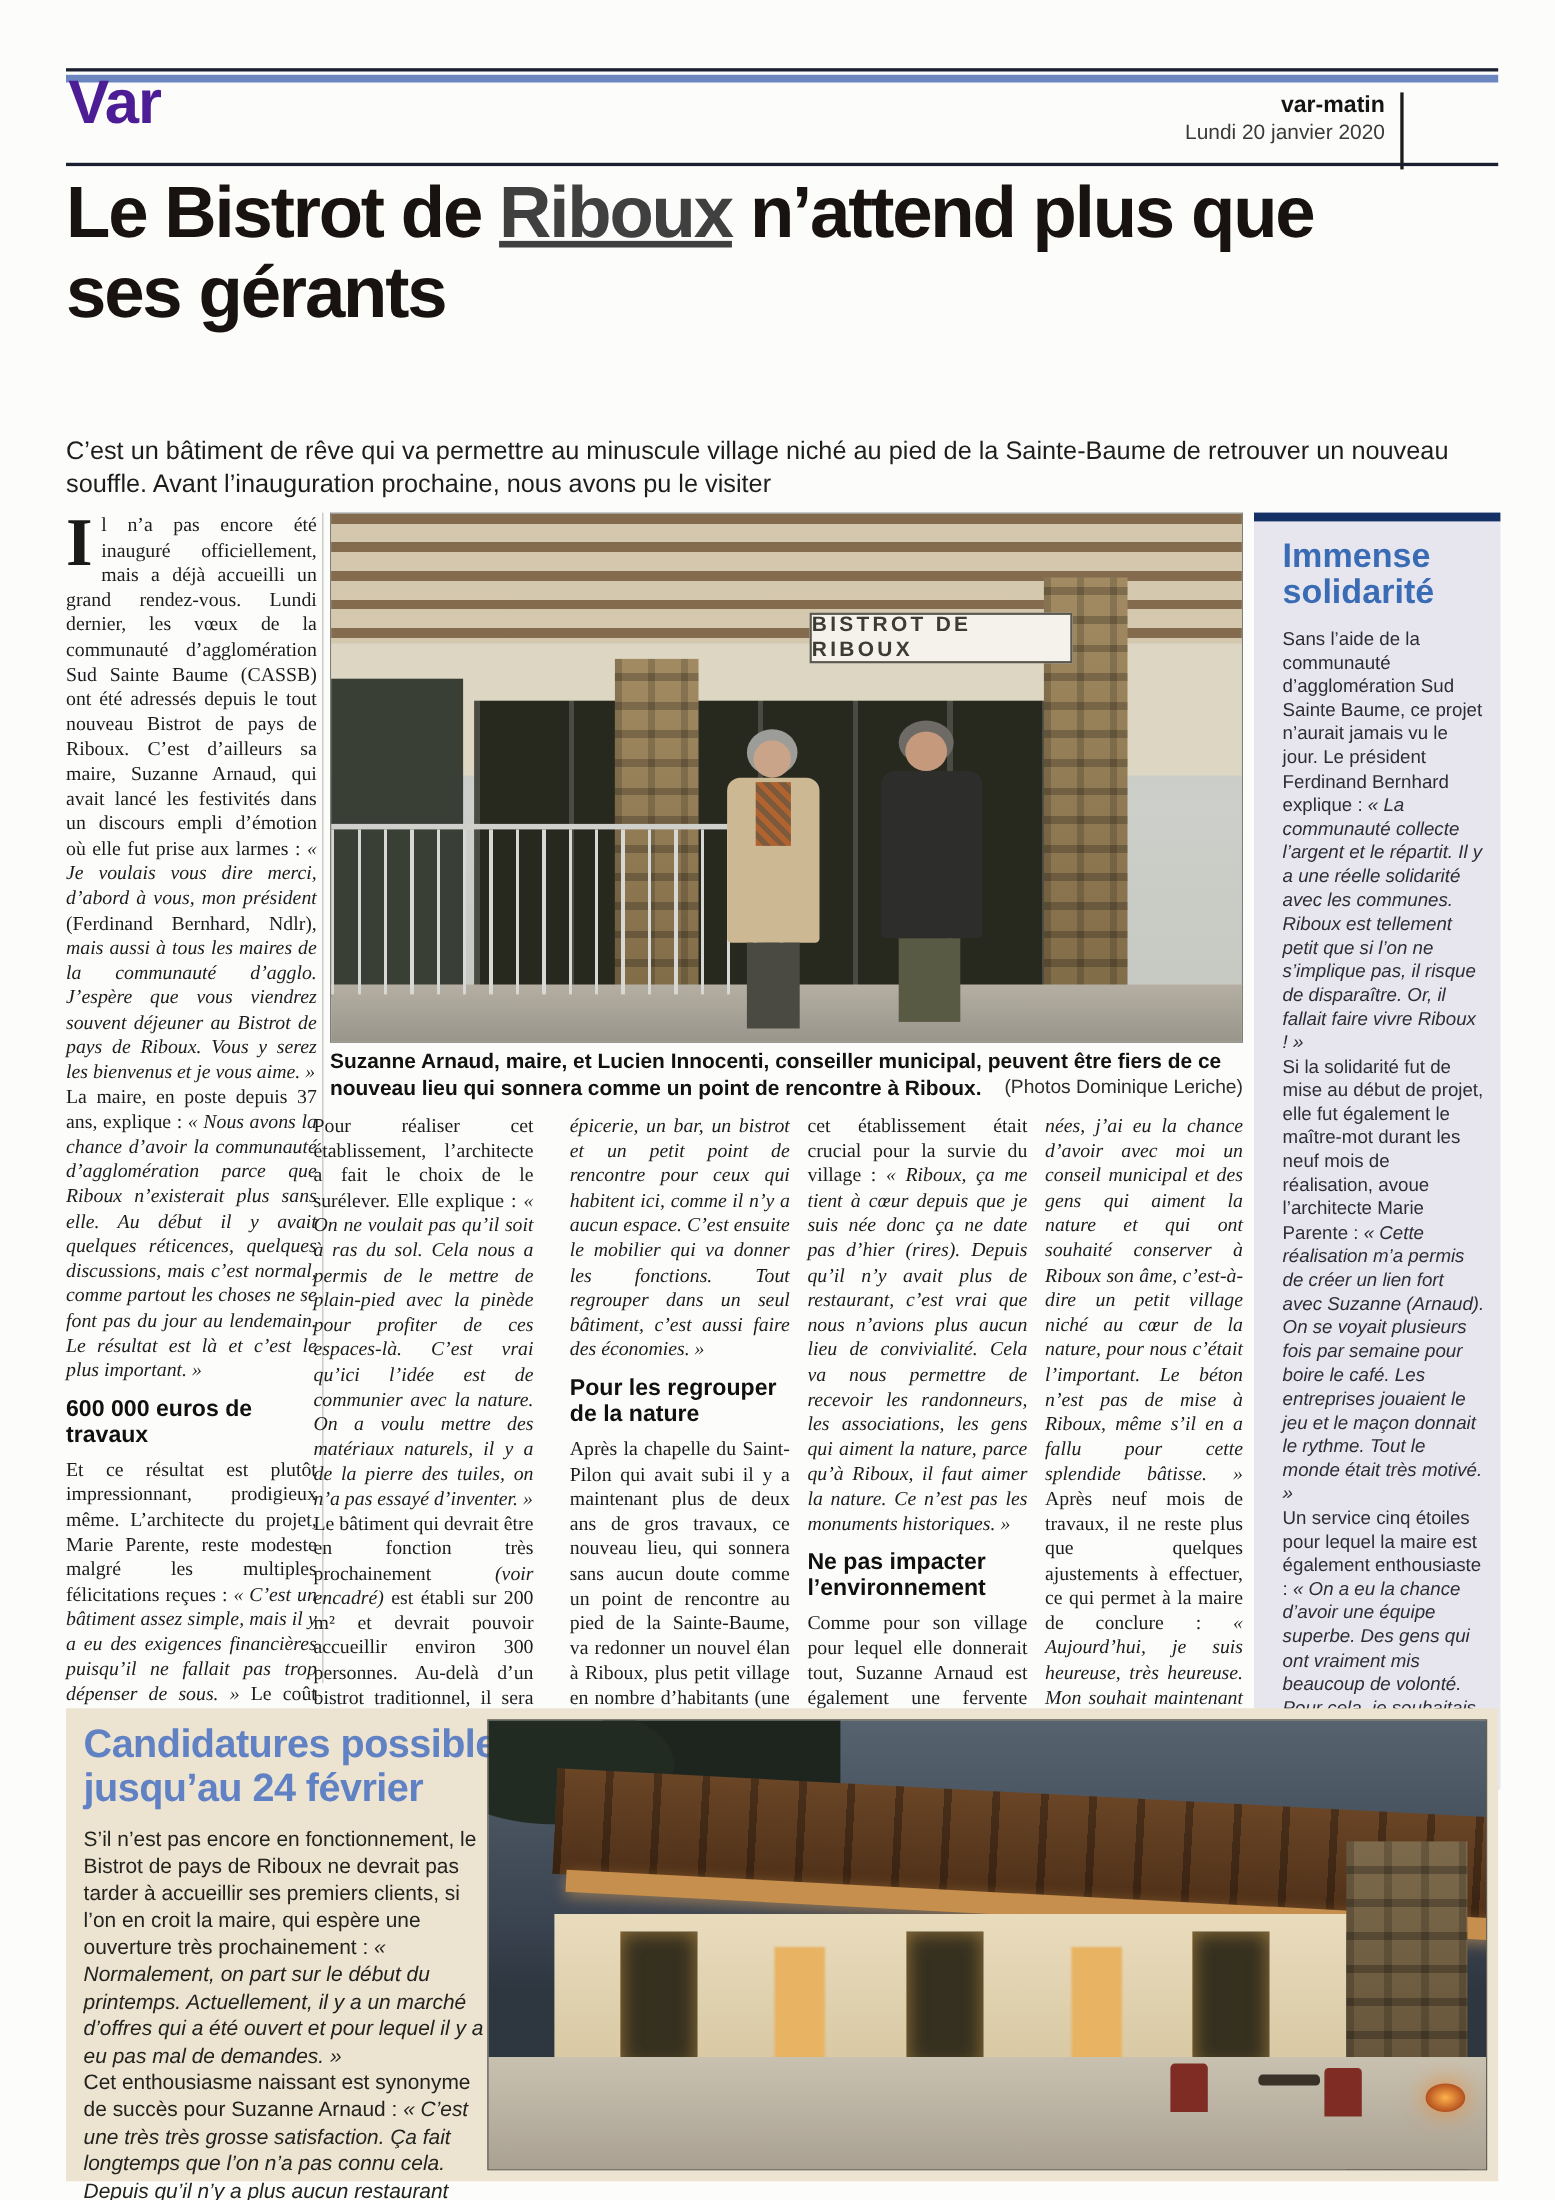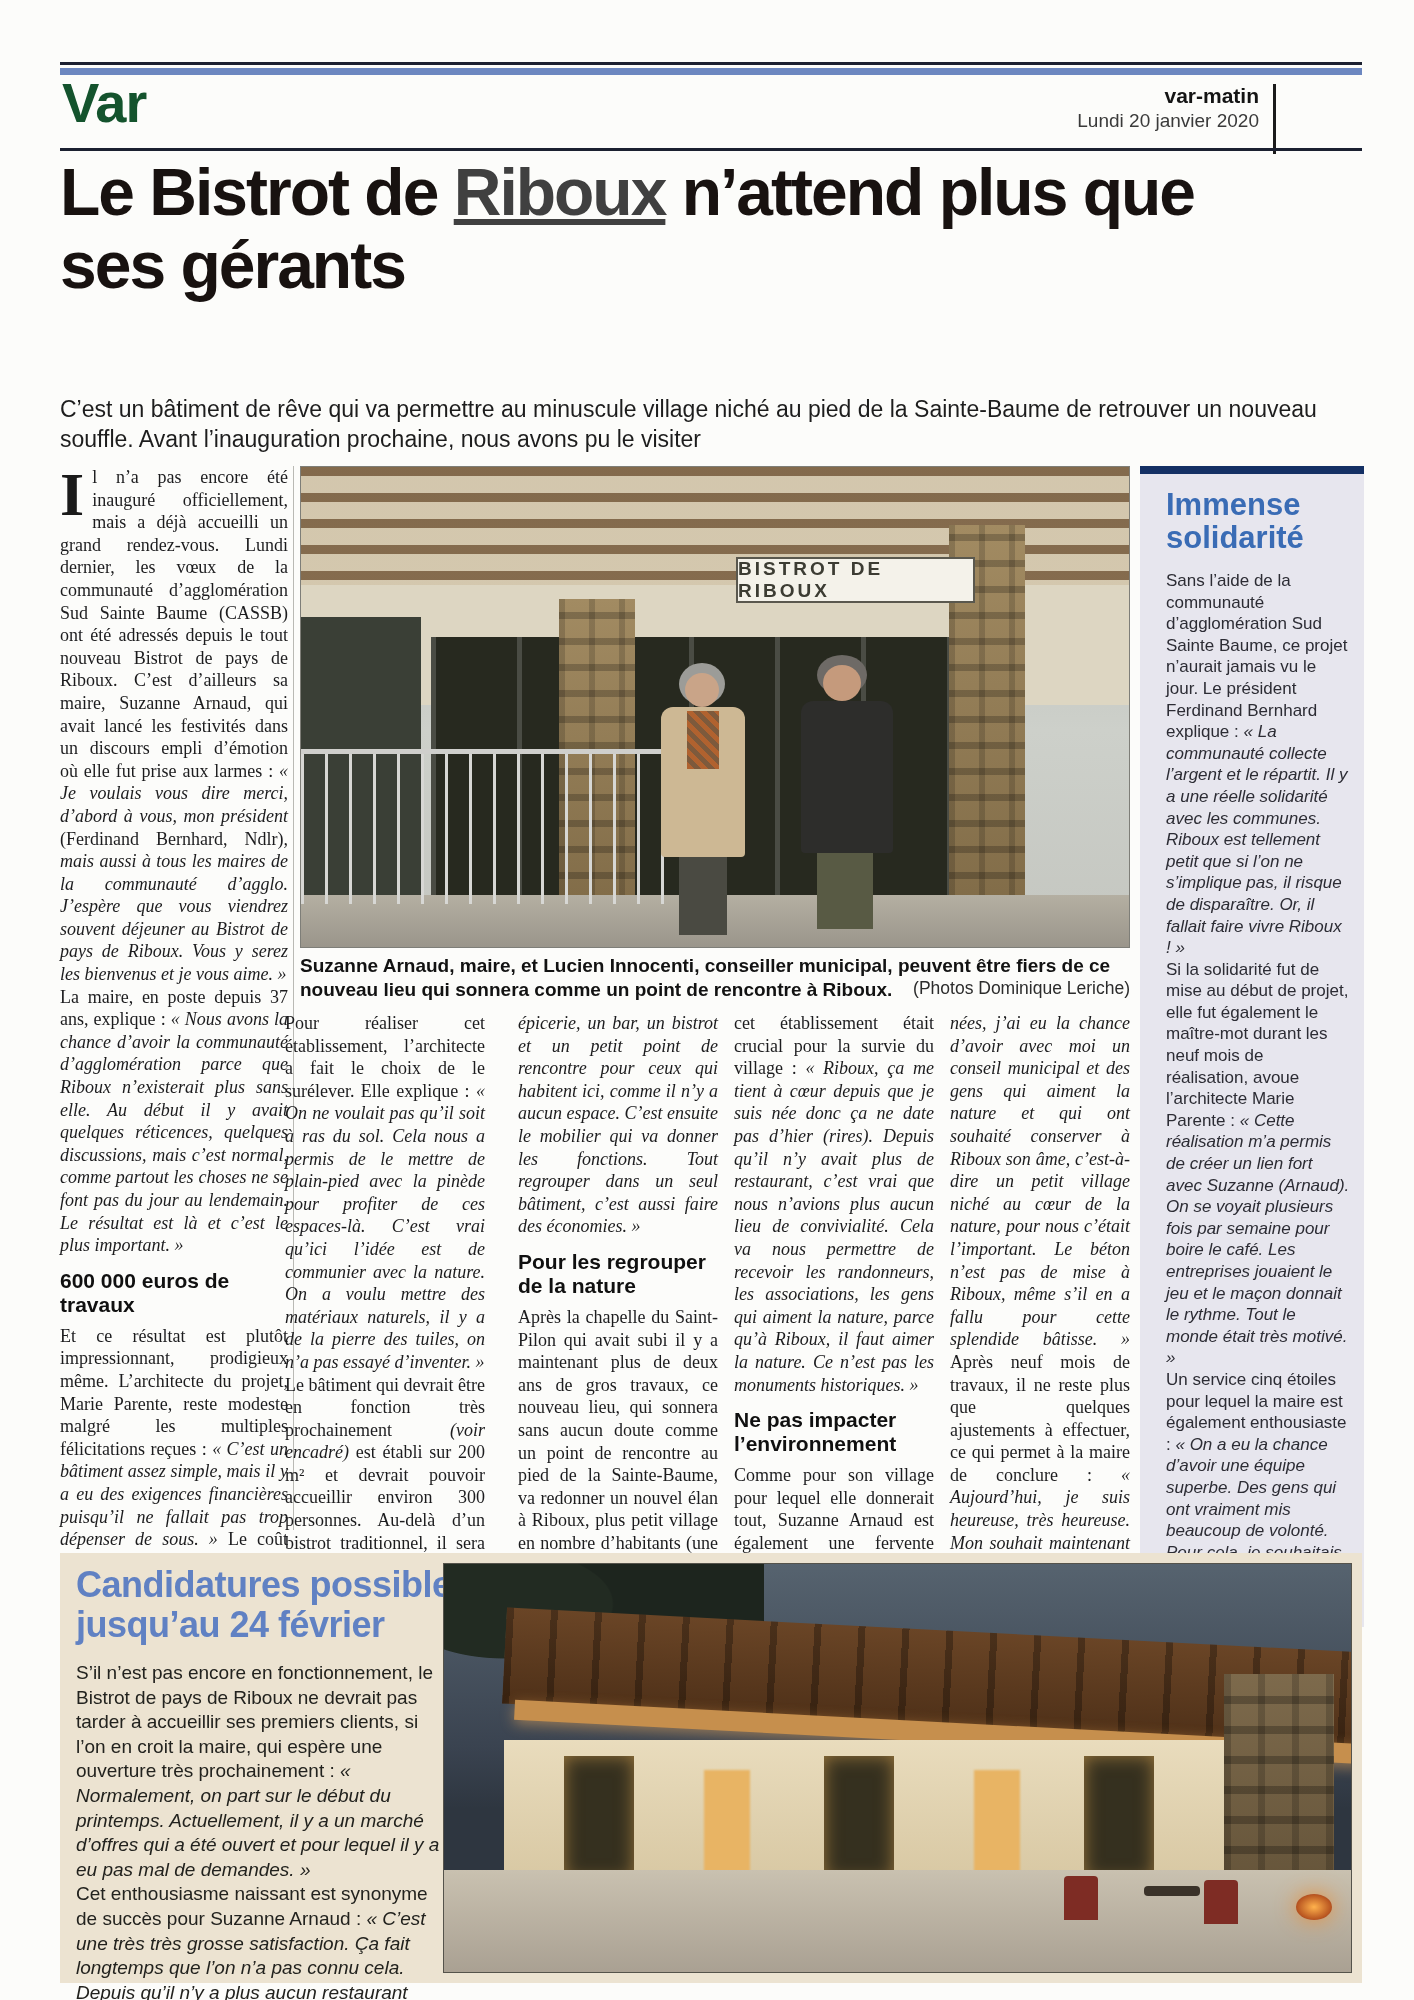--- a/index.html
+++ b/index.html
@@ -2,22 +2,22 @@
 <html lang="fr"><head>
 <meta charset="utf-8">
 <style>
   html,body{margin:0;padding:0;background:#e9e9e9;}
   .page{position:relative;width:1414px;height:2000px;background:#fcfcfa;margin:0 auto;
         font-family:"Liberation Serif",serif;color:#1c1c1e;overflow:hidden;}
 
   
   .rule-thin{position:absolute;left:60px;right:52px;top:62px;height:3px;background:#1b2030;}
   .rule-blue{position:absolute;left:60px;right:52px;top:68px;height:7px;background:#6c87c0;}
-  .section-title{position:absolute;left:62px;top:70px;font-family:"Liberation Sans",sans-serif;
-        font-weight:bold;font-size:56px;letter-spacing:-1px;color:#14532d;}
+  .section-title{position:absolute;left:62px;top:60px;font-family:"Liberation Sans",sans-serif;
+        font-weight:bold;font-size:56px;letter-spacing:-1px;color:#4c1d95;}
   .masthead-block{position:absolute;right:138px;top:84px;text-align:right;
         border-right:3px solid #1b1b1b;padding-right:14px;min-height:70px;
         font-family:"Liberation Sans",sans-serif;}
   .masthead{font-weight:bold;font-size:21px;color:#141414;}
   .edition-date{font-size:19px;color:#3a3a3a;margin-top:2px;}
   .rule-header-bottom{position:absolute;left:60px;right:52px;top:148px;height:3px;background:#1b2030;}
 
   
   .headline{position:absolute;left:60px;top:156px;width:1250px;
         font-family:"Liberation Sans",sans-serif;font-weight:bold;

